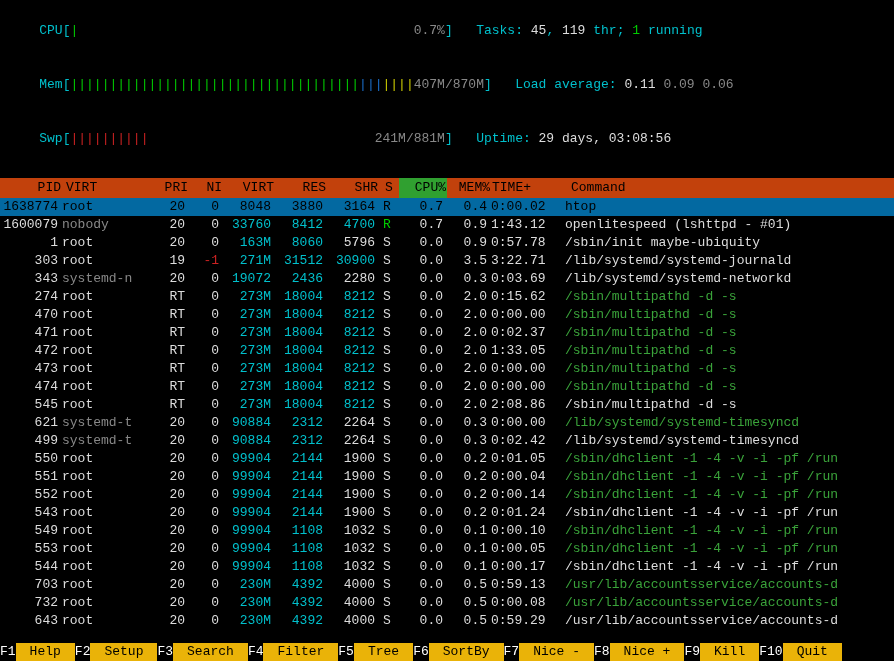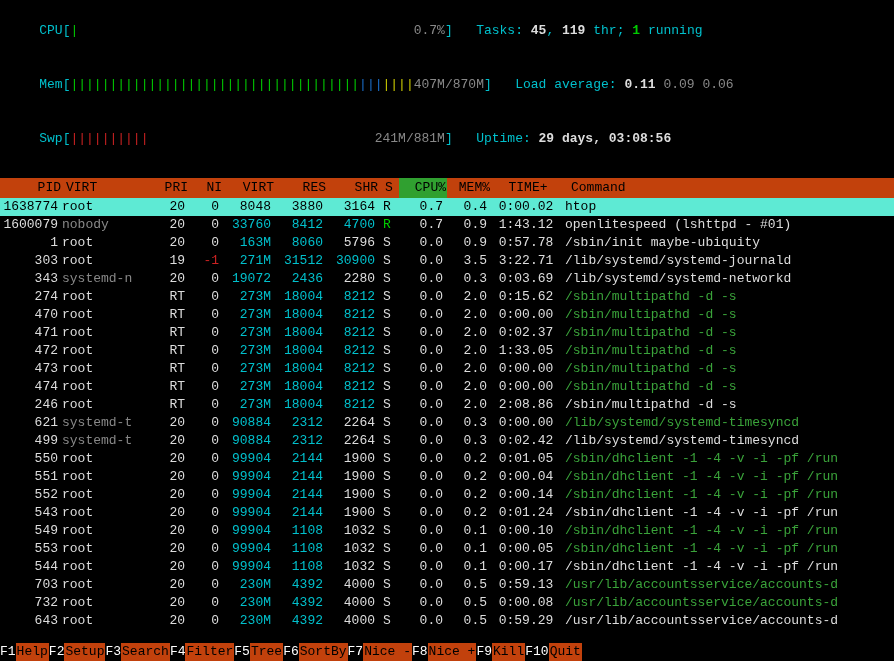--- a/index.html
+++ b/index.html
@@ -5,44 +5,44 @@
   html,body{margin:0;padding:0;background:#000;font-family:Consolas,"Courier New",monospace;font-size:13px;color:#ccc;line-height:18px;overflow:hidden}
   .screen{width:894px;height:661px;position:relative;background:#000}
   .top{padding:4px 8px}
   .line{white-space:pre}
   .cyan{color:#00c0cc}
   .green{color:#00cc00}
   .dgreen{color:#3aa33a}
   .red{color:#cc2222}
   .white{color:#ddd}
   .grey{color:#888}
-  .bold{font-weight:bold}
+  .bold{font-weight:normal}
   .header-row{background:#c2410c;color:#000}
   .row{white-space:nowrap}
   .row td{padding:0 4px 0 0}
-  .cur{background:#5eead4;color:#000}
+  .cur{background:#0369a1;color:#000}
   .cur .green,.cur .cyan,.cur .blue,.cur .red,.cur .white,.cur .dgreen,.cur .grey{color:#000}
   table{border-collapse:collapse;width:100%;table-layout:fixed}
   td{overflow:hidden;white-space:nowrap}
   .col-pid{width:60px;text-align:right}
   .col-user{width:80px;text-align:left;padding-left:4px}
   .col-pri{width:40px;text-align:right}
   .col-ni{width:32px;text-align:right}
   .col-virt{width:50px;text-align:right}
   .col-res{width:50px;text-align:right}
   .col-shr{width:50px;text-align:right}
   .col-s{width:18px;text-align:center}
   .col-cpu{width:46px;text-align:right}
   .col-mem{width:42px;text-align:right}
-  .col-time{width:72px;text-align:center}
+  .col-time{width:72px;text-align:left}
   .col-cmd{text-align:left;padding-left:6px}
   .cpu-sort{background:#30a030;color:#000}
   .fkeys{position:absolute;bottom:0;left:0;right:0;white-space:nowrap}
   .fkeys span.k{color:#fff}
-  .fkeys span.l{background:#c2410c;color:#000;display:inline-block;padding:0 1px}
+  .fkeys span.l{background:#eab308;color:#000;display:inline-block;padding:0 14px}
 </style>
 </head>
 <body>
 <div class="screen">
 
 <div class="top">
   <div class="line">
     <span class="cyan">CPU</span><span class="cyan">[</span><span class="green">|</span><span class="grey">                                           </span><span class="grey">0.7%</span><span class="cyan">]</span>   <span class="cyan">Tasks:</span> <span class="white bold">45</span><span class="cyan">,</span> <span class="white bold">119</span> <span class="cyan">thr;</span> <span class="green bold">1</span> <span class="cyan">running</span>
   </div>
   <div class="line">
@@ -221,21 +221,21 @@
           <td class="col-virt cyan">273M</td>
           <td class="col-res cyan">18004</td>
           <td class="col-shr cyan">8212</td>
           <td class="col-s white">S</td>
           <td class="col-cpu white">0.0</td>
           <td class="col-mem white">2.0</td>
           <td class="col-time white">0:00.00</td>
           <td class="col-cmd dgreen">/sbin/multipathd -d -s</td>
         </tr>
         <tr class="row">
-          <td class="col-pid white">246</td>
+          <td class="col-pid white">545</td>
           <td class="col-user white">root</td>
           <td class="col-pri white">RT</td>
           <td class="col-ni white">0</td>
           <td class="col-virt cyan">273M</td>
           <td class="col-res cyan">18004</td>
           <td class="col-shr cyan">8212</td>
           <td class="col-s white">S</td>
           <td class="col-cpu white">0.0</td>
           <td class="col-mem white">2.0</td>
           <td class="col-time white">2:08.86</td>

